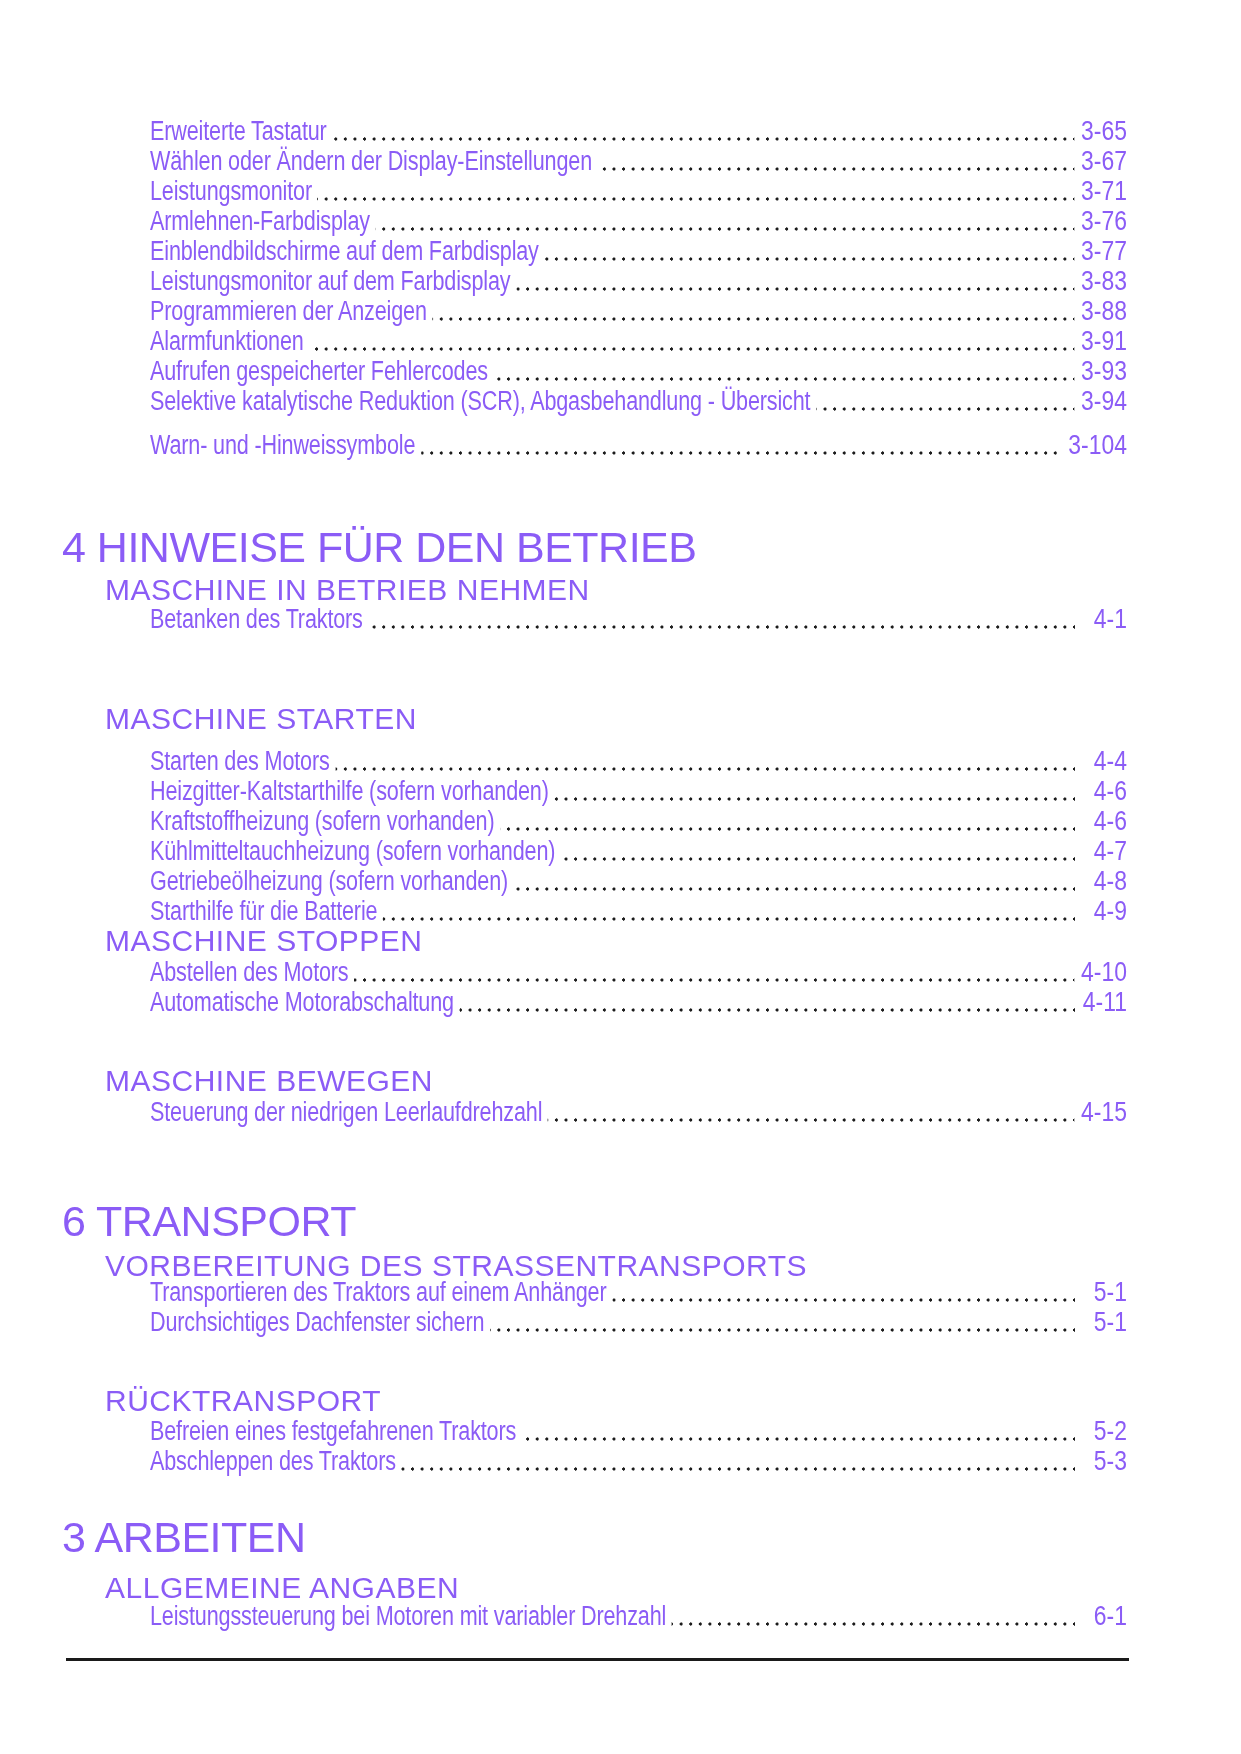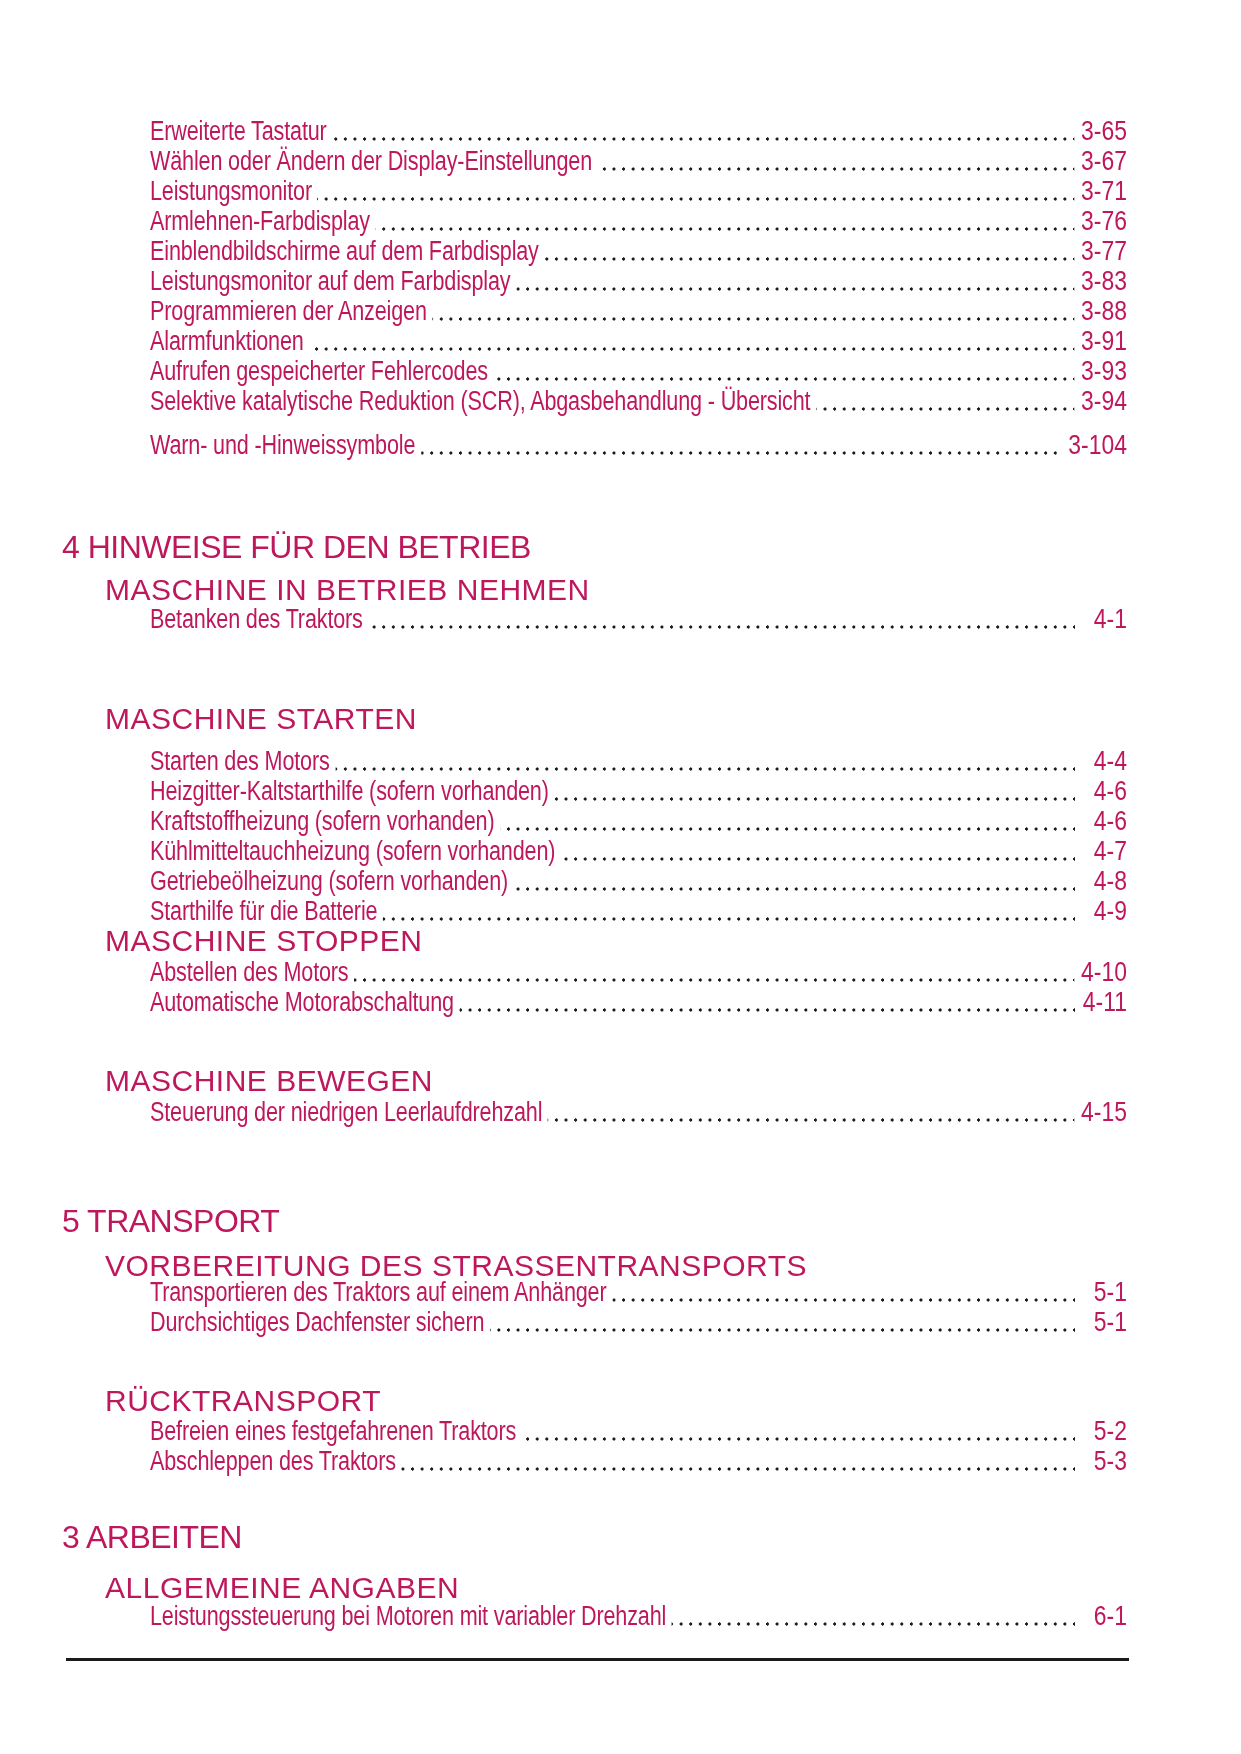--- a/index.html
+++ b/index.html
@@ -6,27 +6,27 @@
     margin: 0;
     padding: 0;
     background: #ffffff;
   }
   .page {
     position: relative;
     width: 1241px;
     height: 1754px;
     background: #ffffff;
     font-family: "Liberation Sans", "DejaVu Sans", sans-serif;
-    color: #be185d;
+    color: #8b5cf6;
     overflow: hidden;
   }
   .chapter {
     position: absolute;
     left: 62px;
-    font-size: 32px;
+    font-size: 43px;
     line-height: 38px;
     letter-spacing: -0.5px;
     white-space: nowrap;
   }
   .section {
     position: absolute;
     left: 105px;
     font-size: 30px;
     line-height: 34px;
     letter-spacing: 0.5px;
@@ -211,21 +211,21 @@
 
   <div class="section" style="top:1064px">MASCHINE BEWEGEN</div>
   <div class="entries" style="top:1097px">
       <div class="toc-row">
     <span class="dot-leader"></span>
     <span class="entry-label">Steuerung der niedrigen Leerlaufdrehzahl</span>
     <span class="entry-page">4-15</span>
   </div>
     </div>
 
-  <div class="chapter" style="top:1202px">5 TRANSPORT</div>
+  <div class="chapter" style="top:1202px">6 TRANSPORT</div>
 
   <div class="section" style="top:1249px">VORBEREITUNG DES STRASSENTRANSPORTS</div>
   <div class="entries" style="top:1277px">
       <div class="toc-row">
     <span class="dot-leader"></span>
     <span class="entry-label">Transportieren des Traktors auf einem Anhänger</span>
     <span class="entry-page">5-1</span>
   </div>
       <div class="toc-row">
     <span class="dot-leader"></span>

